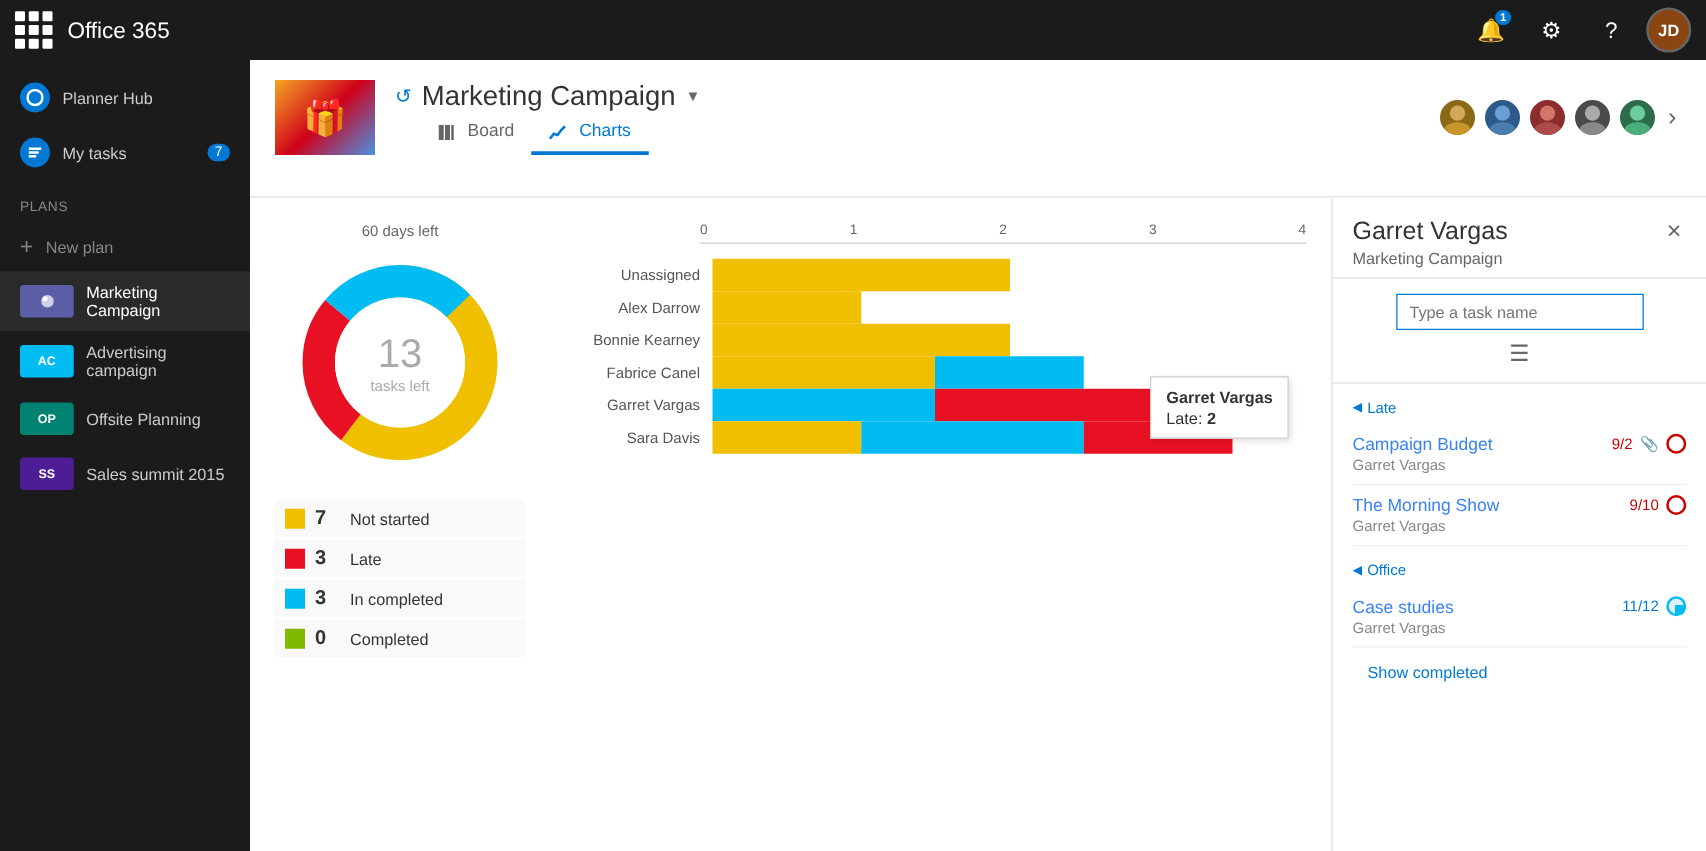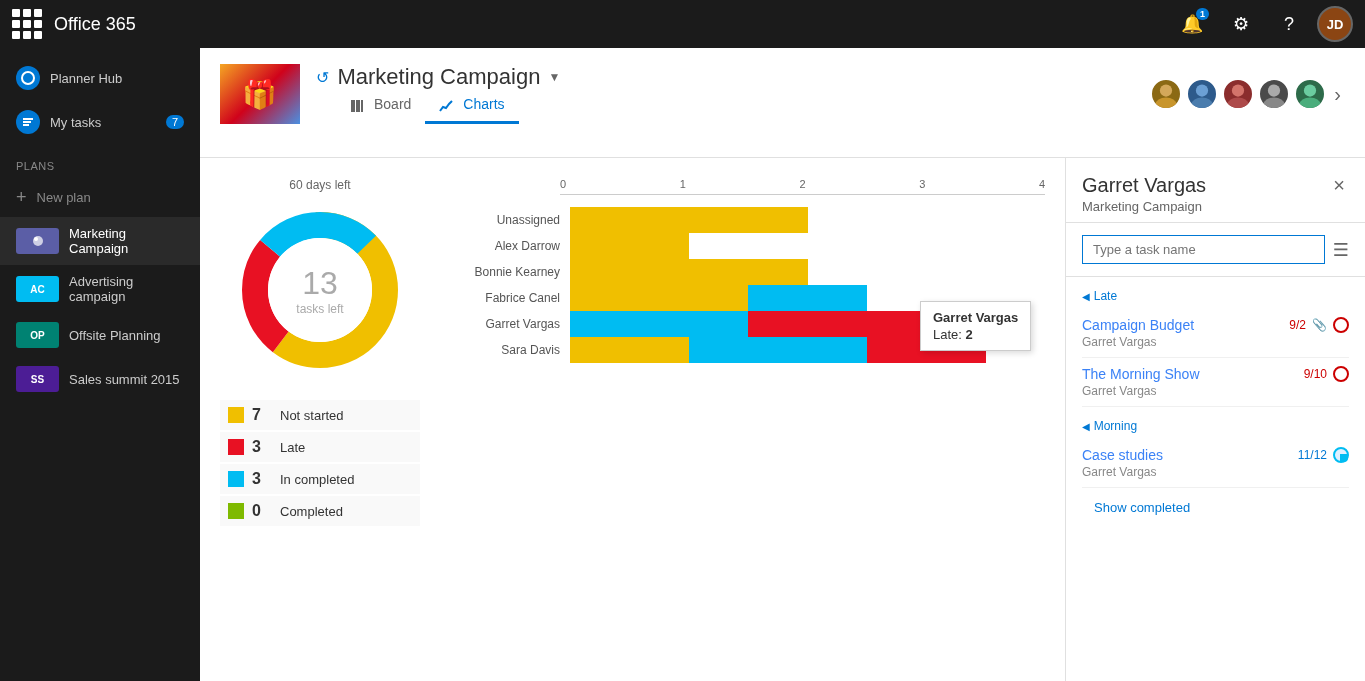--- a/index.html
+++ b/index.html
@@ -193,21 +193,21 @@
       border-bottom: 1px solid #e0e0e0;
     }
     .right-panel-title {
       font-size: 20px; font-weight: 300; color: #333;
     }
     .right-panel-subtitle {
       font-size: 13px; color: #666; margin-top: 2px;
     }
     .right-panel-search {
       padding: 12px 16px; border-bottom: 1px solid #e0e0e0;
-      display: flex; align-items: center; gap: 8px;
+      display: flex; align-items: center; gap: 8px; flex-direction: column;
     }
     .right-panel-search input {
       flex: 1; border: 1px solid #0078d4; padding: 6px 10px;
       font-size: 13px; outline: none; color: #999;
     }
 
     .right-panel-body { flex: 1; overflow-y: auto; padding: 0 16px; }
     .section-heading {
       padding: 12px 0 6px; font-size: 12px; color: #0078d4;
       display: flex; align-items: center; gap: 4px;
@@ -560,21 +560,21 @@
               <div class="task-assignee">Garret Vargas</div>
             </div>
             <div class="task-right">
               <span class="task-count">9/10</span>
               <div class="task-circle late"></div>
             </div>
           </div>
 
           <div class="section-heading">
             <span style="font-size:10px;">◀</span>
-            <span>Morning</span>
+            <span>Office</span>
           </div>
 
           <div class="task-item">
             <div class="task-item-left">
               <div class="task-name">Case studies</div>
               <div class="task-assignee">Garret Vargas</div>
             </div>
             <div class="task-right">
               <span class="task-count ok">11/12</span>
               <div class="task-circle future" style="background:#e0f0ff;border-color:#00bcf2;position:relative;">

